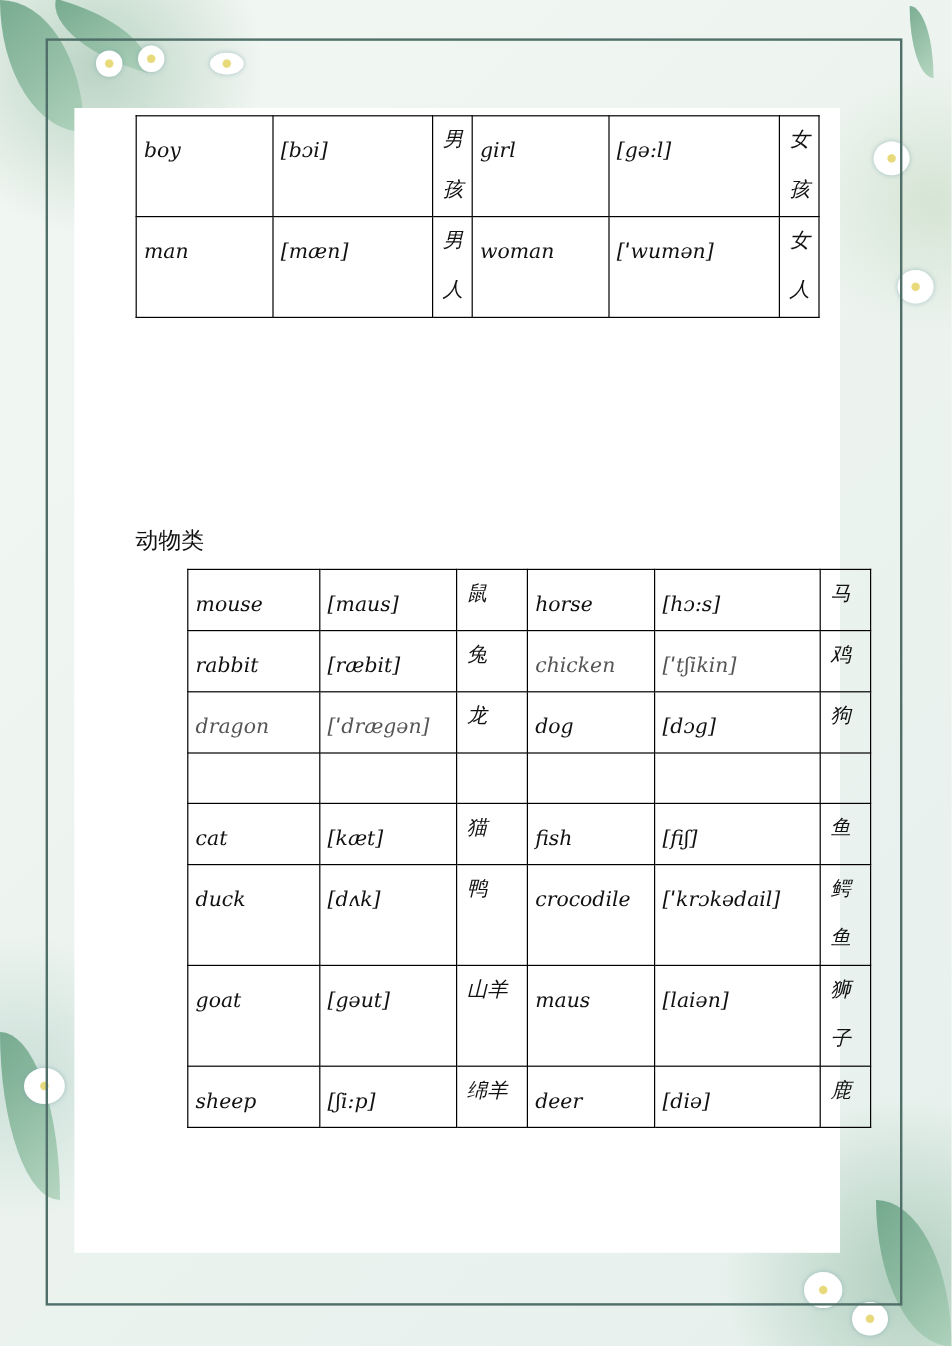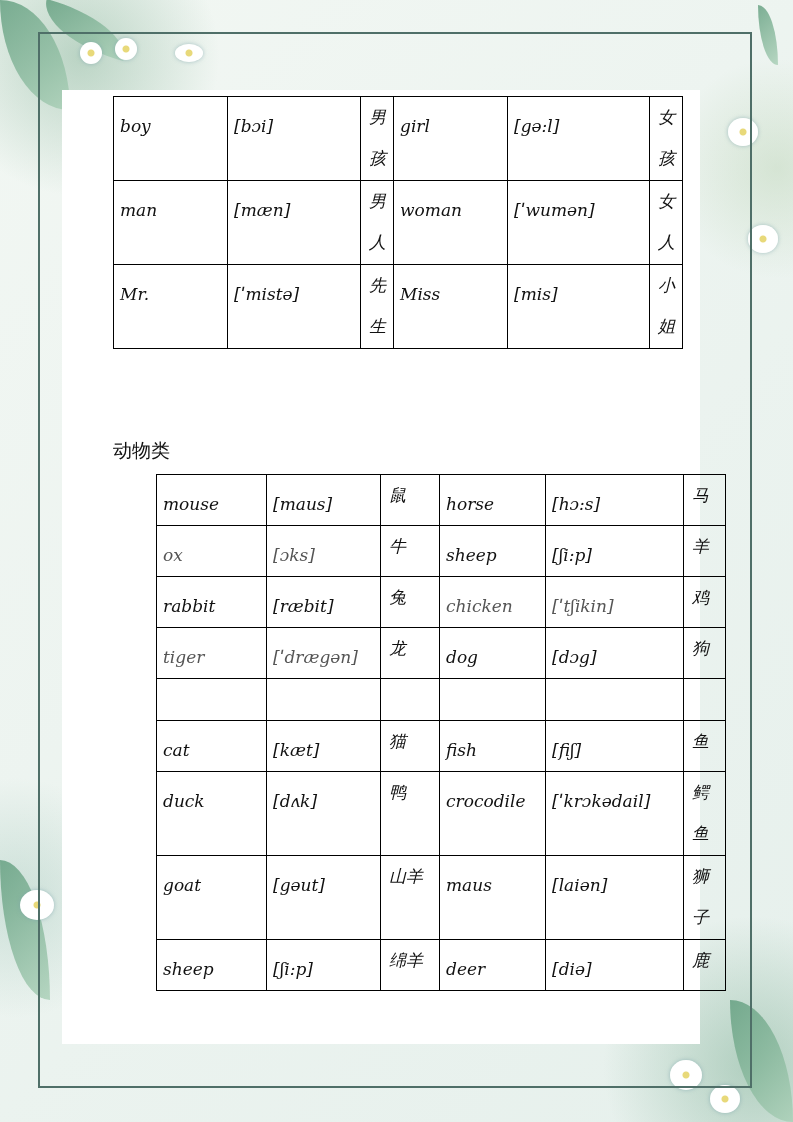--- a/index.html
+++ b/index.html
@@ -98,28 +98,20 @@
       <td class="zh">女孩</td>
     </tr>
     <tr>
       <td>man</td>
       <td>[mæn]</td>
       <td class="zh">男人</td>
       <td>woman</td>
       <td>[ˈwumən]</td>
       <td class="zh">女人</td>
     </tr>
-    <tr>
-      <td>Mr.</td>
-      <td>[ˈmistə]</td>
-      <td class="zh">先生</td>
-      <td>Miss</td>
-      <td>[mis]</td>
-      <td class="zh">小姐</td>
-    </tr>
   </tbody>
 </table>
 
 <div class="heading">动物类</div>
 
 <table class="vocab t2">
   <colgroup>
     <col style="width:110px">
       <col style="width:114px">
       <col style="width:59px">
@@ -130,37 +122,29 @@
   <tbody>
     <tr>
       <td>mouse</td>
       <td>[maus]</td>
       <td class="zh">鼠</td>
       <td>horse</td>
       <td>[hɔ:s]</td>
       <td class="zh">马</td>
     </tr>
     <tr>
-      <td class="gray">ox</td>
-      <td class="gray">[ɔks]</td>
-      <td class="zh">牛</td>
-      <td>sheep</td>
-      <td>[ʃi:p]</td>
-      <td class="zh">羊</td>
-    </tr>
-    <tr>
       <td>rabbit</td>
       <td>[ræbit]</td>
       <td class="zh">兔</td>
       <td class="gray">chicken</td>
       <td class="gray">[ˈtʃikin]</td>
       <td class="zh">鸡</td>
     </tr>
     <tr>
-      <td class="gray">tiger</td>
+      <td class="gray">dragon</td>
       <td class="gray">[ˈdrægən]</td>
       <td class="zh">龙</td>
       <td>dog</td>
       <td>[dɔg]</td>
       <td class="zh">狗</td>
     </tr>
     <tr>
       <td></td>
       <td></td>
       <td class="zh"></td>

